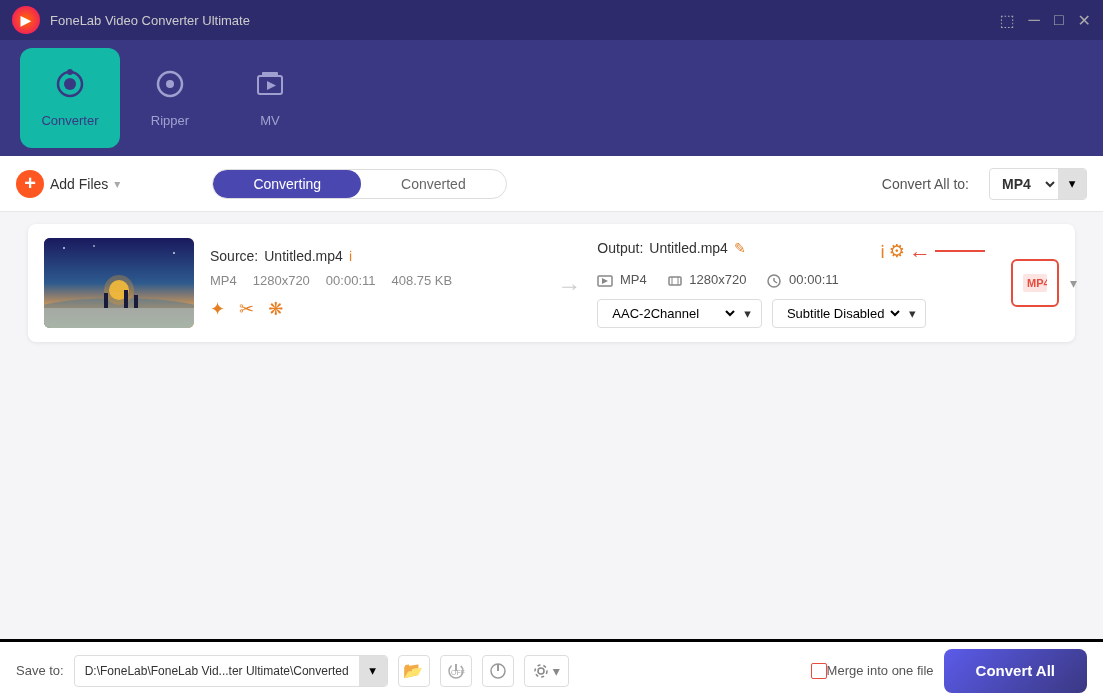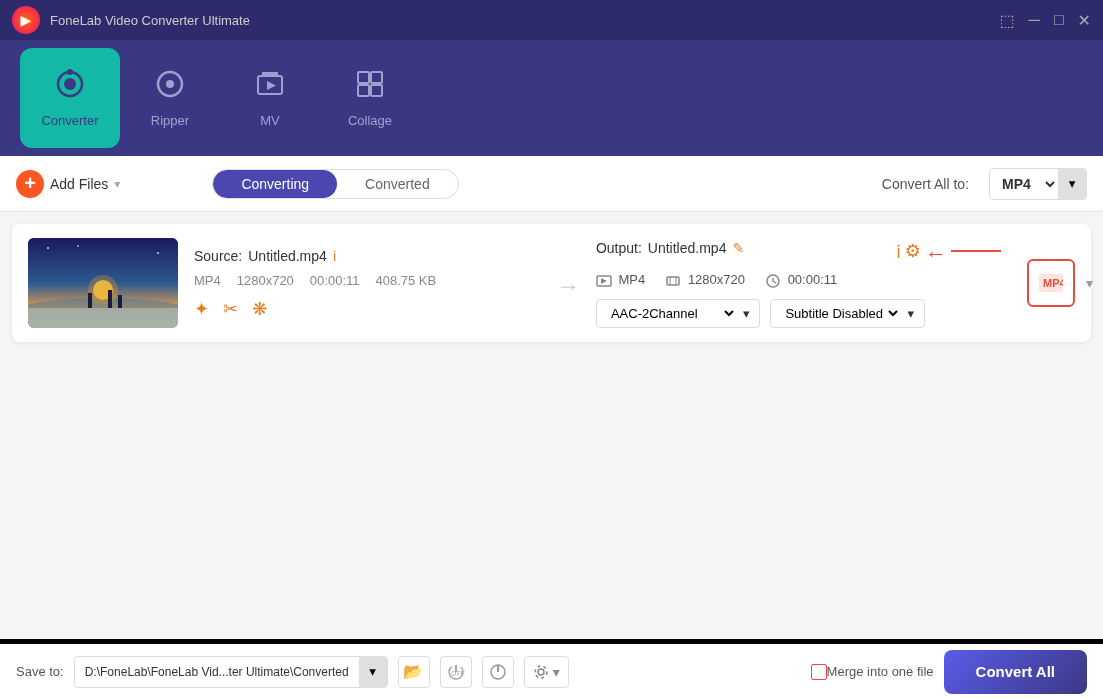--- a/index.html
+++ b/index.html
@@ -89,21 +89,21 @@
       font-size: 20px; font-weight: bold;
     }
     .tab-group {
       display: flex;
       margin-left: 80px;
       border: 1px solid #ddd;
       border-radius: 20px;
       overflow: hidden;
     }
     .tab-btn {
-      padding: 6px 28px;
+      padding: 6px 40px;
       border: none;
       background: none;
       cursor: pointer;
       font-size: 14px;
       color: #666;
     }
     .tab-btn.active {
       background: #4a47b0;
       color: white;
       border-radius: 20px;
@@ -138,21 +138,21 @@
       height: 100%;
       width: 28px;
       cursor: pointer;
       display: flex; align-items: center; justify-content: center;
     }
 
     
     .main-content {
       background: #f5f5f8;
       flex: 1;
-      padding: 12px 12px;
+      padding: 12px 28px;
       overflow-y: auto;
       height: calc(699px - 40px - 116px - 56px - 60px);
     }
 
     
     .file-item {
       background: white;
       border-radius: 8px;
       padding: 14px 16px;
       display: flex;
@@ -301,21 +301,21 @@
       cursor: pointer;
     }
 
     
     .bottombar {
       background: white;
       height: 60px;
       display: flex;
       align-items: center;
       padding: 0 16px;
-      border-top: 5px solid #000000;
+      border-top: 3px solid #000000;
       gap: 10px;
     }
     .save-to-label { font-size: 13px; color: #555; flex-shrink: 0; }
     .save-path-btn {
       display: flex;
       align-items: center;
       border: 1px solid #ddd;
       border-radius: 4px;
       overflow: hidden;
       height: 32px;
@@ -449,31 +449,20 @@
   </div>
   <div class="nav-item">
     <span class="nav-icon">
       <svg width="32" height="32" viewBox="0 0 32 32" fill="none">
         <rect x="4" y="8" width="24" height="18" rx="2" stroke="#a0a0d0" stroke-width="2" fill="none"></rect>
         <rect x="8" y="4" width="16" height="4" rx="1" fill="#a0a0d0"></rect>
         <polygon points="13,13 13,22 22,17.5" fill="#a0a0d0"></polygon>
       </svg>
     </span>
     <span>MV</span>
-  </div>
-  <div class="nav-item">
-    <span class="nav-icon">
-      <svg width="32" height="32" viewBox="0 0 32 32" fill="none">
-        <rect x="4" y="4" width="11" height="11" rx="1" stroke="#a0a0d0" stroke-width="2" fill="none"></rect>
-        <rect x="17" y="4" width="11" height="11" rx="1" stroke="#a0a0d0" stroke-width="2" fill="none"></rect>
-        <rect x="4" y="17" width="11" height="11" rx="1" stroke="#a0a0d0" stroke-width="2" fill="none"></rect>
-        <rect x="17" y="17" width="11" height="11" rx="1" stroke="#a0a0d0" stroke-width="2" fill="none"></rect>
-      </svg>
-    </span>
-    <span>Collage</span>
   </div>
 </div>
 
 <div class="toolbar">
   <button class="add-files-btn">
     <div class="plus-circle">+</div>
     <span>Add Files</span>
     <span style="font-size:12px;color:#aaa;">▾</span>
   </button>
 

